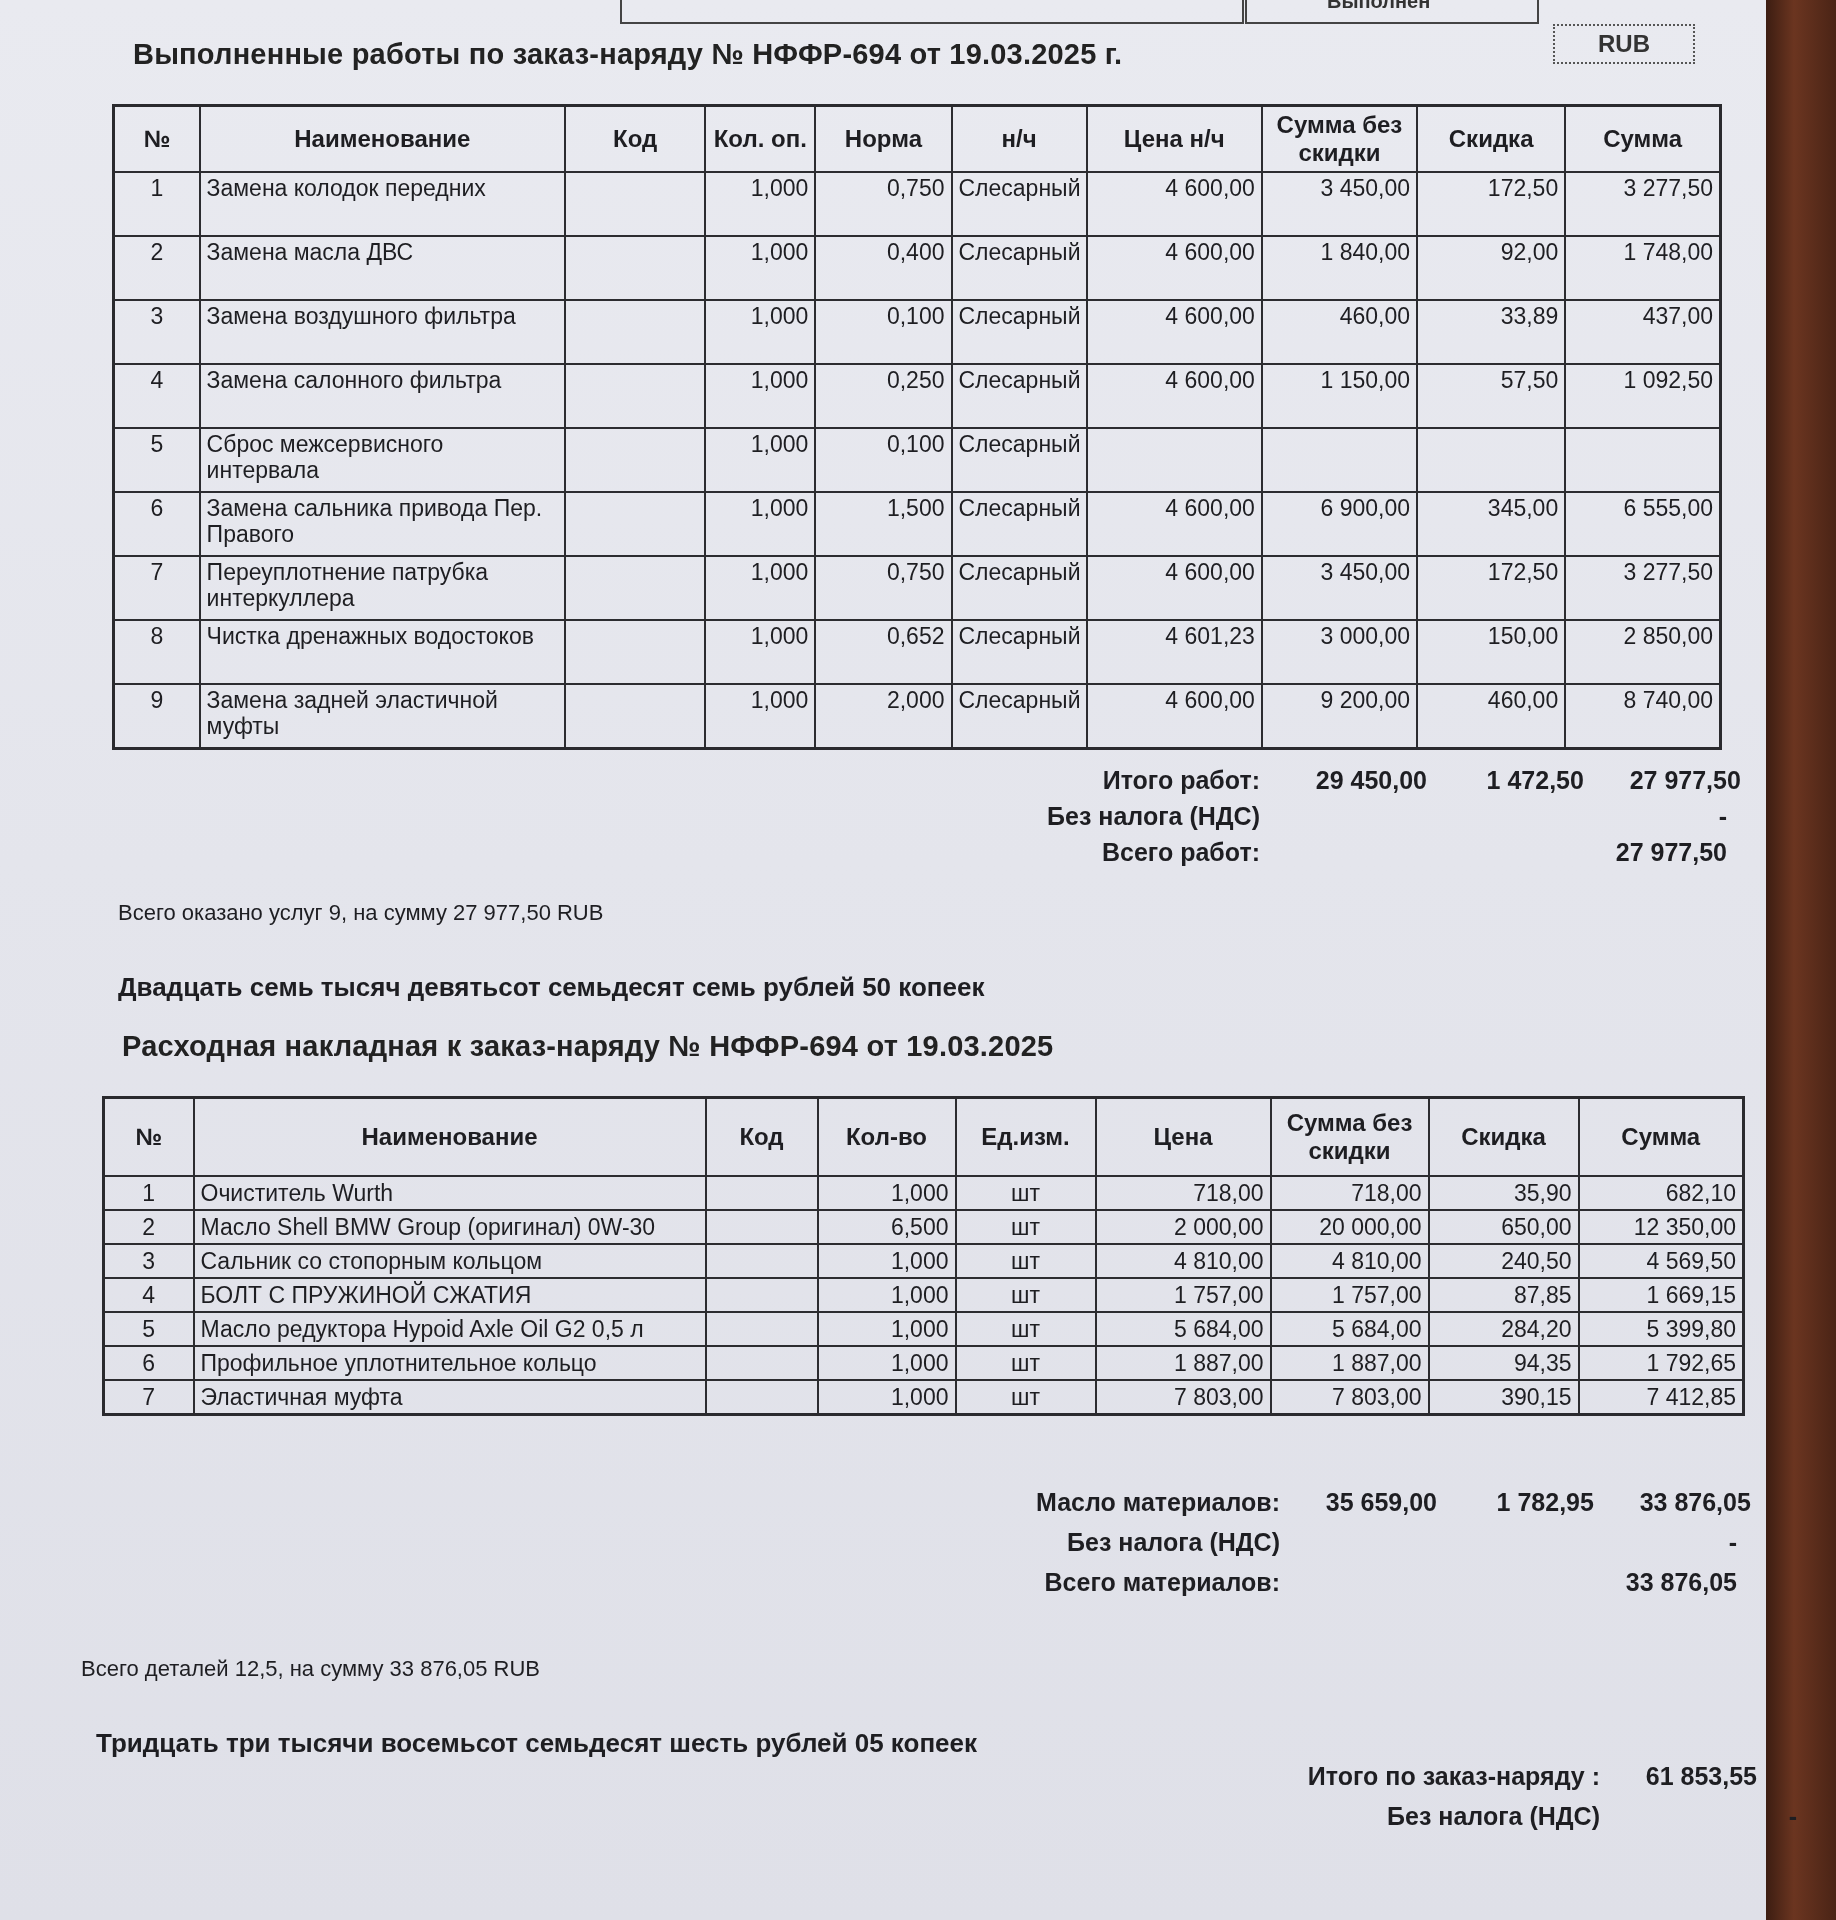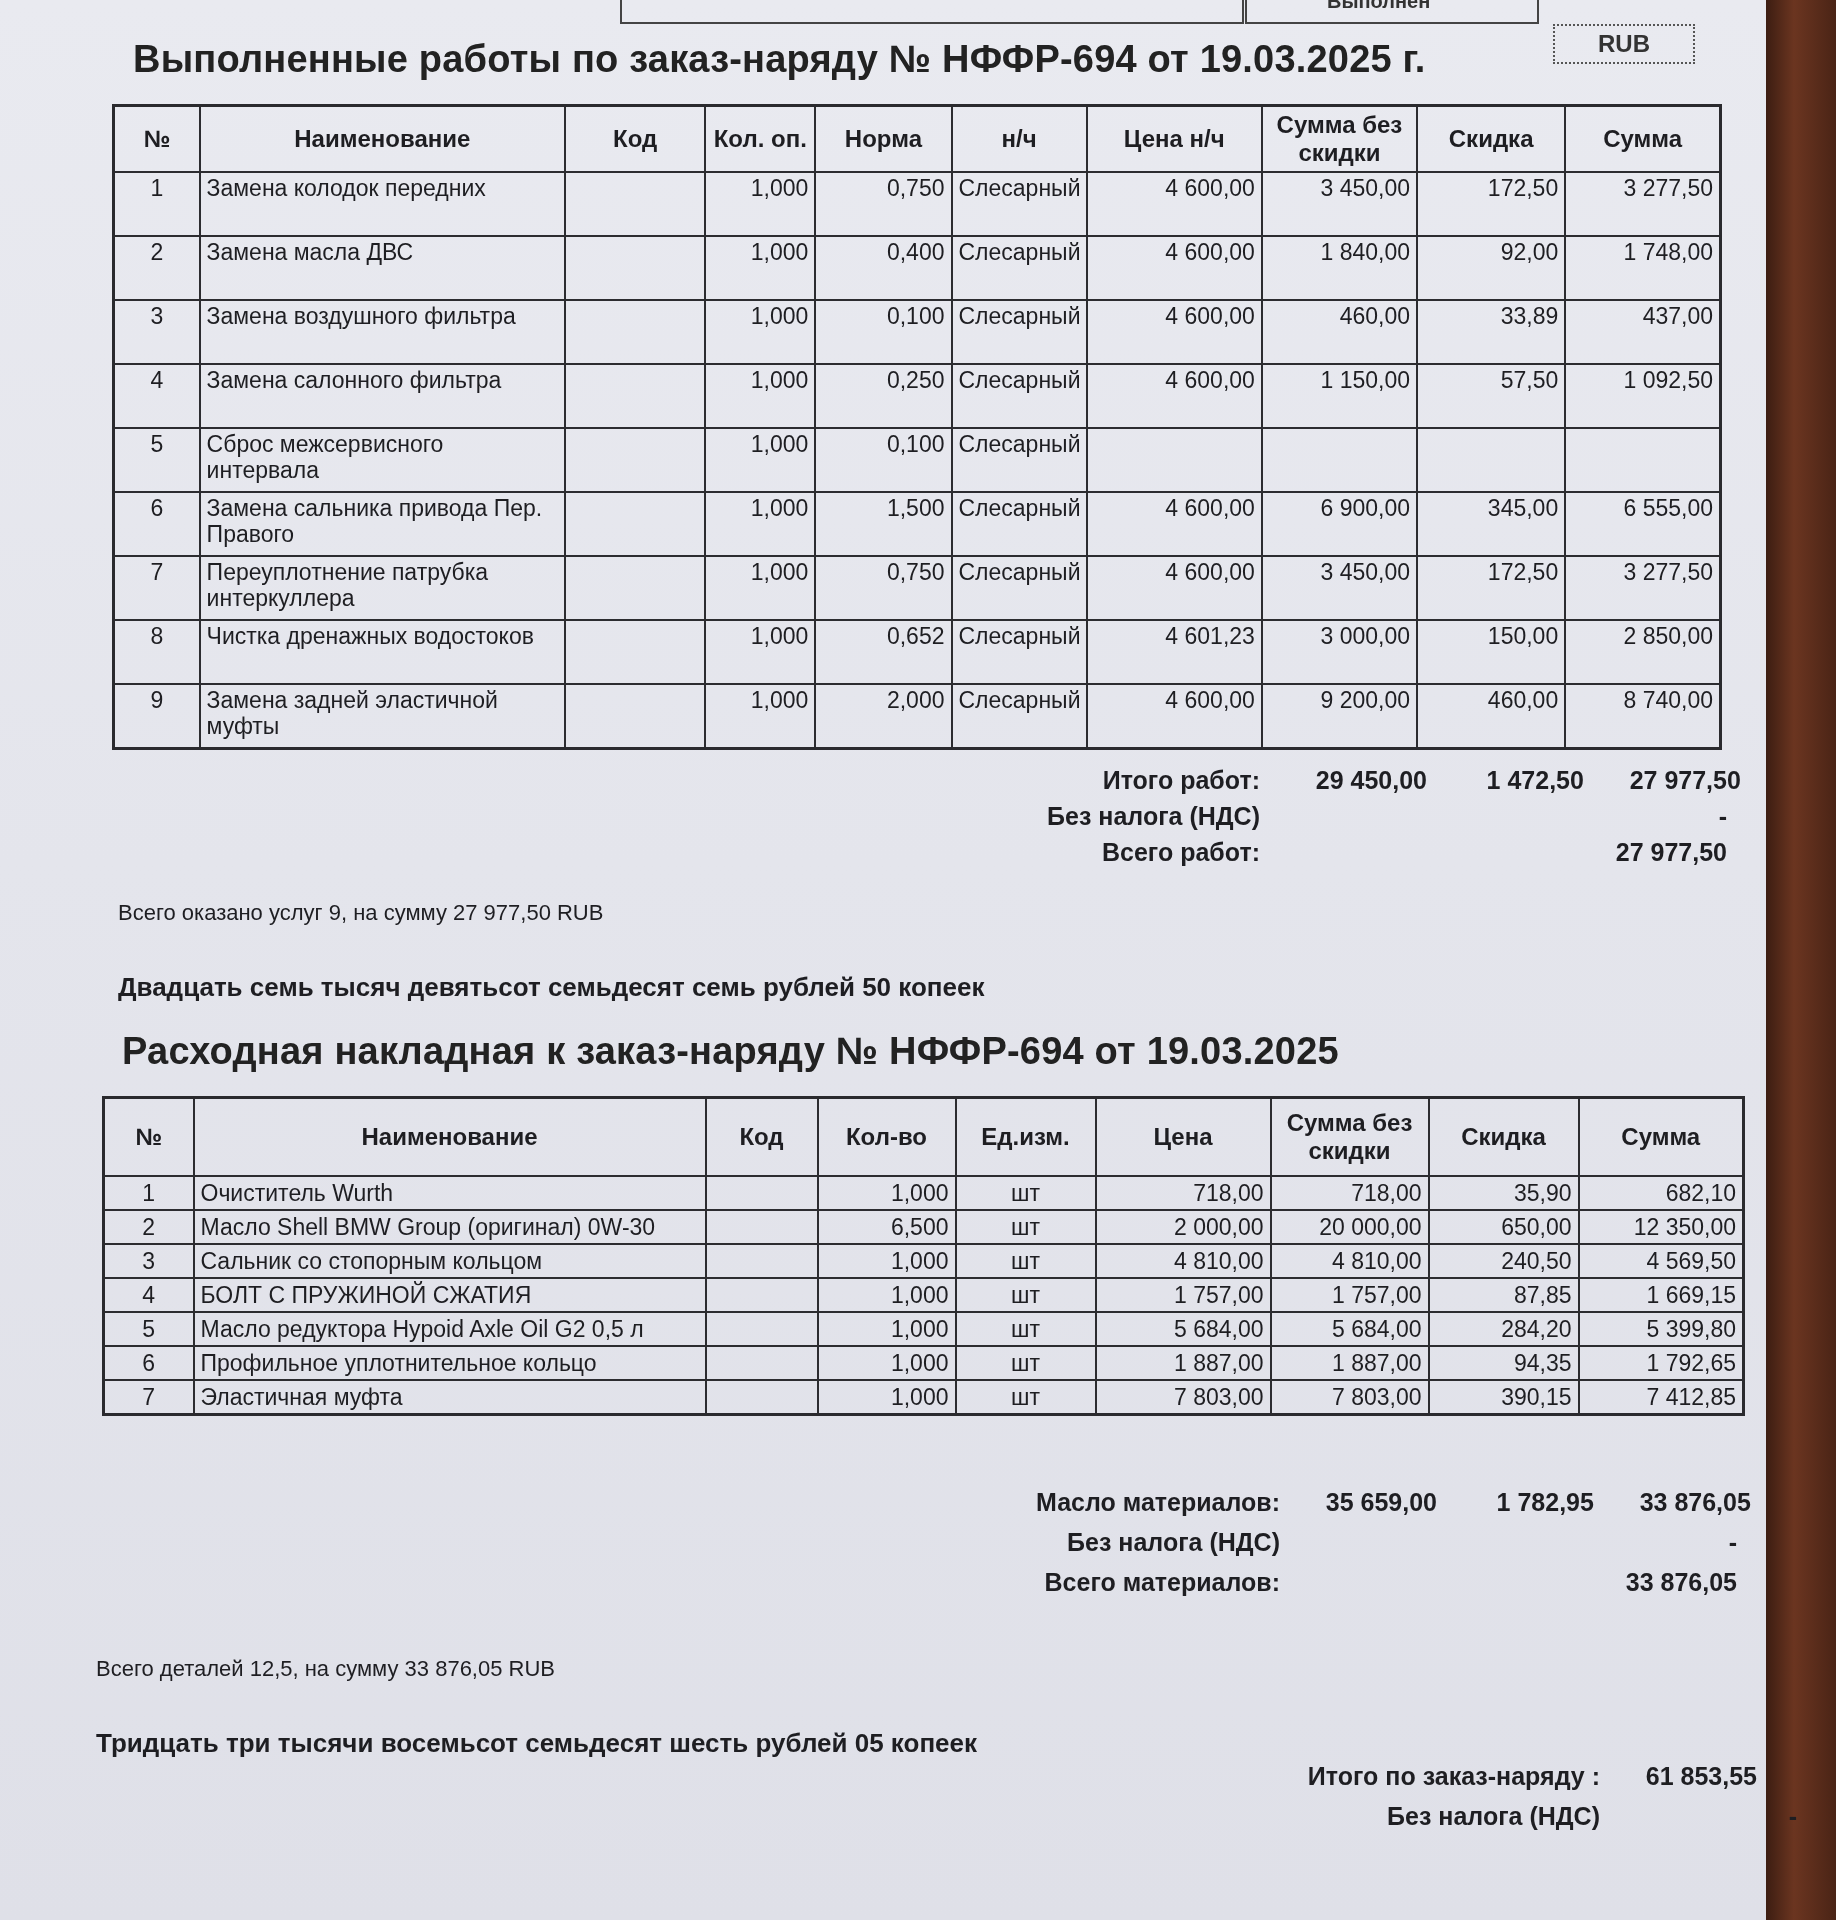--- a/index.html
+++ b/index.html
@@ -23,21 +23,21 @@
   
   .top-box { position: absolute; top: -4px; height: 26px; border: 2px solid #444; border-top: none; }
   .top-box.a { left: 620px; width: 620px; }
   .top-box.b { left: 1245px; width: 290px; }
   .top-box.b span { position: absolute; left: 80px; top: -6px; font-size: 20px; color: #333; font-weight: bold; }
   .rub-box {
     position: absolute; left: 1553px; top: 4px; width: 138px; height: 36px;
     border: 2px dotted #555; text-align: center; font-weight: bold; font-size: 24px; line-height: 36px; color: #333; margin-top: 20px;
   }
   h2.section-title {
-    position: absolute; margin: 0; font-weight: bold; font-size: 38px; color: #222;
+    position: absolute; margin: 0; font-weight: bold; font-size: 29px; color: #222;
     letter-spacing: 0.2px;
   }
   table.grid {
     position: absolute; border-collapse: collapse; table-layout: fixed;
     border: 3px solid #2a2a2e; font-size: 23px;
   }
   table.grid th, table.grid td {
     border: 2px solid #2c2c30; padding: 2px 6px; vertical-align: top;
   }
   table.grid th { font-weight: bold; font-size: 24px; vertical-align: middle; text-align: center; line-height: 28px; }
@@ -341,21 +341,21 @@
 </div>
 <div class="totals-row" style="left:990px; top:1528px;">
   <span class="lbl" style="width:290px">Без налога (НДС)</span>
   <span class="v" style="width:450px">-</span>
 </div>
 <div class="totals-row" style="left:990px; top:1568px;">
   <span class="lbl" style="width:290px">Всего материалов:</span>
   <span class="v" style="width:450px">33 876,05</span>
 </div>
 
-<div class="plain" style="left:96px; top:1656px;text-align:center;">Всего деталей 12,5, на сумму 33 876,05 RUB</div>
+<div class="plain" style="left:81px; top:1656px;text-align:center;">Всего деталей 12,5, на сумму 33 876,05 RUB</div>
 <div class="bold-line" style="left:96px; top:1688px;">Тридцать три тысячи восемьсот семьдесят шесть рублей 05 копеек</div>
 
 <div class="totals-row" style="left:1270px; top:1762px;">
   <span class="lbl" style="width:330px">Итого по заказ-наряду :</span>
   <span class="v" style="width:150px">61 853,55</span>
 </div>
 <div class="totals-row" style="left:1270px; top:1802px;">
   <span class="lbl" style="width:330px">Без налога (НДС)</span>
   <span class="v" style="width:190px">-</span>
 </div>

